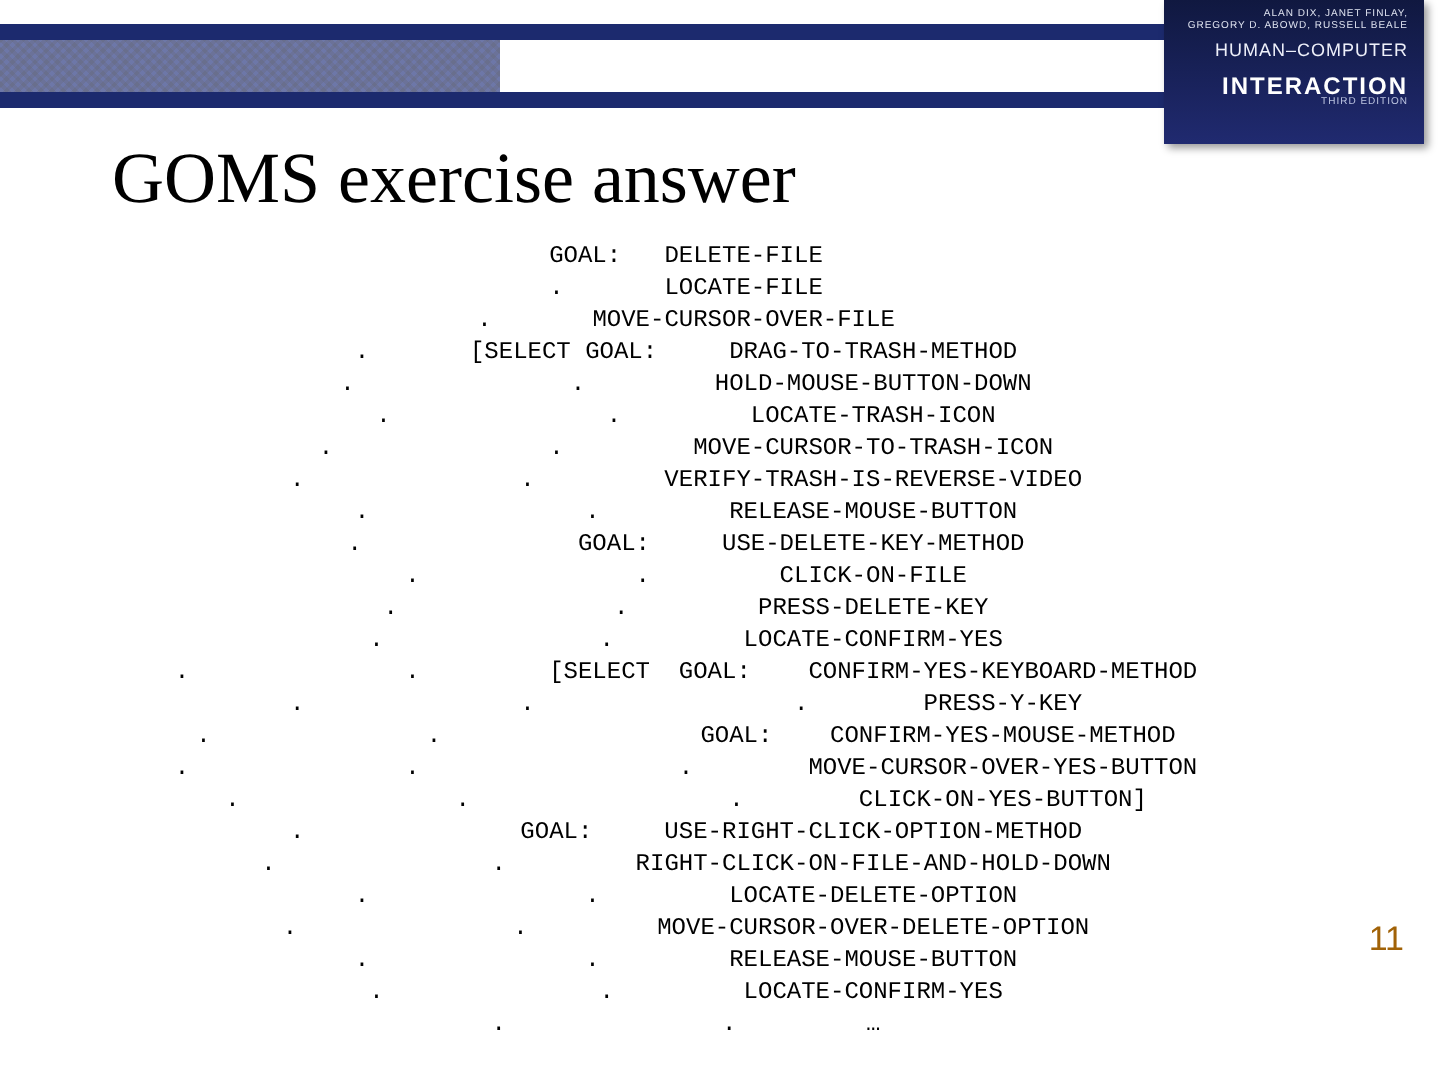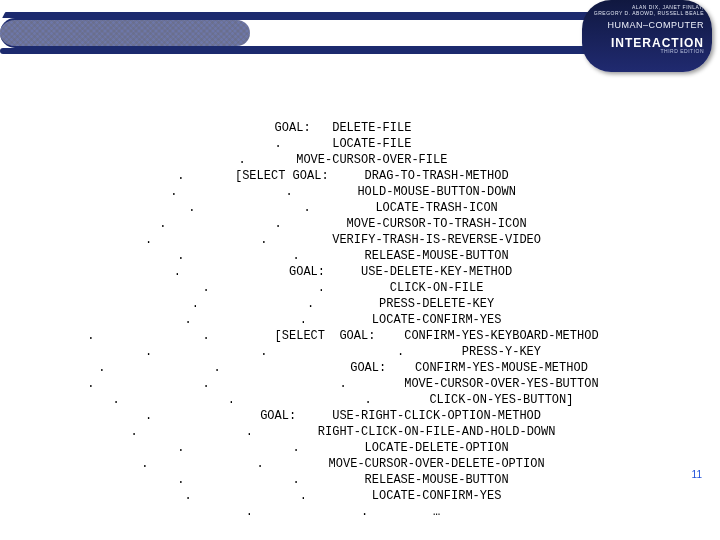--- a/index.html
+++ b/index.html
@@ -1,53 +1,54 @@
 <!DOCTYPE html>
 <html><head>
 <meta charset="utf-8">
 <style>
-  * { margin: 0; padding: 0; box-sizing: border-box; border-radius: 29px; }
+  * { margin: 0; padding: 0; box-sizing: border-box; }
   html, body { width: 720px; height: 540px; overflow: hidden; font-family: Arial, Helvetica, sans-serif; background: #fff; }
   .slide { position: relative; width: 720px; height: 540px; background: #fff; }
   .topbar { position: absolute; top: 0; left: 0; right: 0; height: 60px; }
   .top-line { position: absolute; top: 12px; left: 0; right: 130px; height: 6px; background: #1c2a6e; }
   .inner-white { position: absolute; top: 18px; left: 0; right: 78px; height: 30px; background: #fff; border: 2px solid #1c2a6e; border-left: none; }
   .pattern-box { position: absolute; top: 20px; left: 0; width: 250px; height: 26px; background:
     repeating-linear-gradient(45deg, #3a56a8 0 2px, #2a3f82 2px 4px),
     repeating-linear-gradient(-45deg, #3a56a8 0 2px, #2a3f82 2px 4px);
     background-blend-mode: multiply; opacity: 0.6; }
   .bottom-line { position: absolute; top: 48px; left: 0; right: 78px; height: 6px; background: #1c2a6e; }
   .book { position: absolute; top: 0; right: 8px; width: 130px; height: 72px; background: linear-gradient(#101840, #202a70); box-shadow: 2px 2px 4px rgba(0,0,0,.4); }
   .book-authors { position: absolute; top: 4px; right: 8px; font-size: 5px; color: #dfe3f0; text-align: right; letter-spacing: .5px; white-space: pre; }
   .book-title1 { position: absolute; top: 20px; right: 8px; font-size: 9px; color: #eef0fa; text-align: right; letter-spacing: .5px; }
   .book-title2 { position: absolute; top: 36px; right: 8px; font-size: 12px; font-weight: bold; color: #fff; text-align: right; letter-spacing: 1px; }
   .book-edition { position: absolute; top: 48px; right: 8px; font-size: 5px; color: #bcc4e0; letter-spacing: .5px; }
   .title { position: absolute; top: 68px; left: 56px; font-family: Georgia, "Times New Roman", serif; font-size: 36px; color: #000; }
   .content { position: absolute; top: 120px; left: 6px; right: 40px; bottom: 10px; font-family: "Courier New", Courier, monospace; font-size: 12px; line-height: 16px; color: #000; white-space: pre; text-align: center; }
-  .pagenum { position: absolute; right: 18px; bottom: 60px; font-size: 10px; color: #1d4ed8; font-family: Arial, sans-serif; margin-top: 11px; }
+  .pagenum { position: absolute; right: 18px; bottom: 60px; font-size: 17px; color: #a16207; font-family: Arial, sans-serif; margin-top: 11px; }
 </style>
 </head>
 <body>
 
 <div class="slide">
 
   <div class="topbar">
     <div class="top-line"></div>
     <div class="inner-white"></div>
     <div class="pattern-box"></div>
     <div class="bottom-line"></div>
     <div class="book">
       <div class="book-authors">ALAN DIX, JANET FINLAY,
 GREGORY D. ABOWD, RUSSELL BEALE</div>
       <div class="book-title1">HUMAN–COMPUTER</div>
       <div class="book-title2">INTERACTION</div>
       <div class="book-edition">THIRD EDITION</div>
     </div>
   </div>
 
+  <div class="title">GOMS exercise answer</div>
 
   <div class="content">GOAL:   DELETE-FILE
 .       LOCATE-FILE
 .       MOVE-CURSOR-OVER-FILE
 .       [SELECT GOAL:     DRAG-TO-TRASH-METHOD
 .               .         HOLD-MOUSE-BUTTON-DOWN
 .               .         LOCATE-TRASH-ICON
 .               .         MOVE-CURSOR-TO-TRASH-ICON
 .               .         VERIFY-TRASH-IS-REVERSE-VIDEO
 .               .         RELEASE-MOUSE-BUTTON

